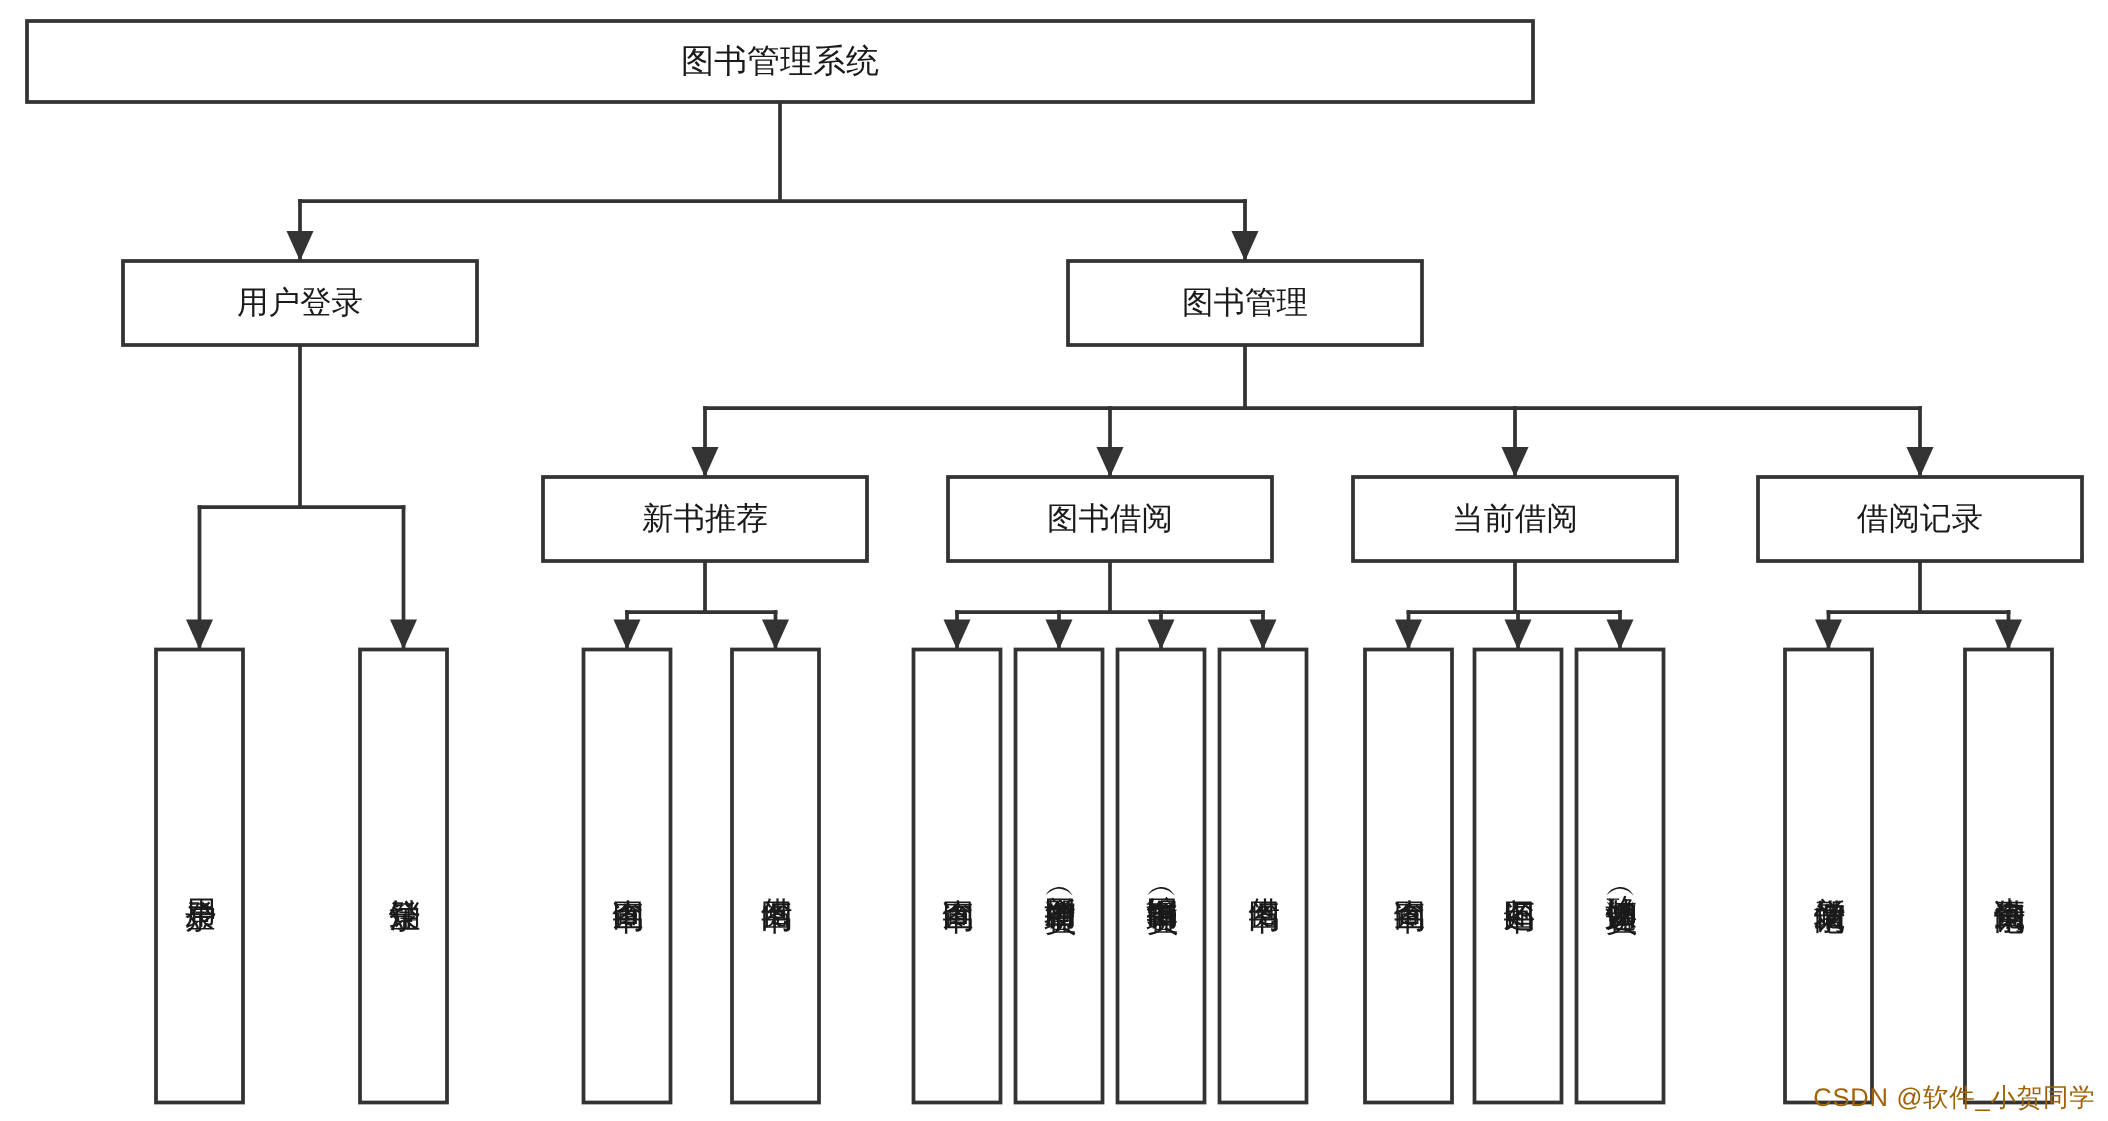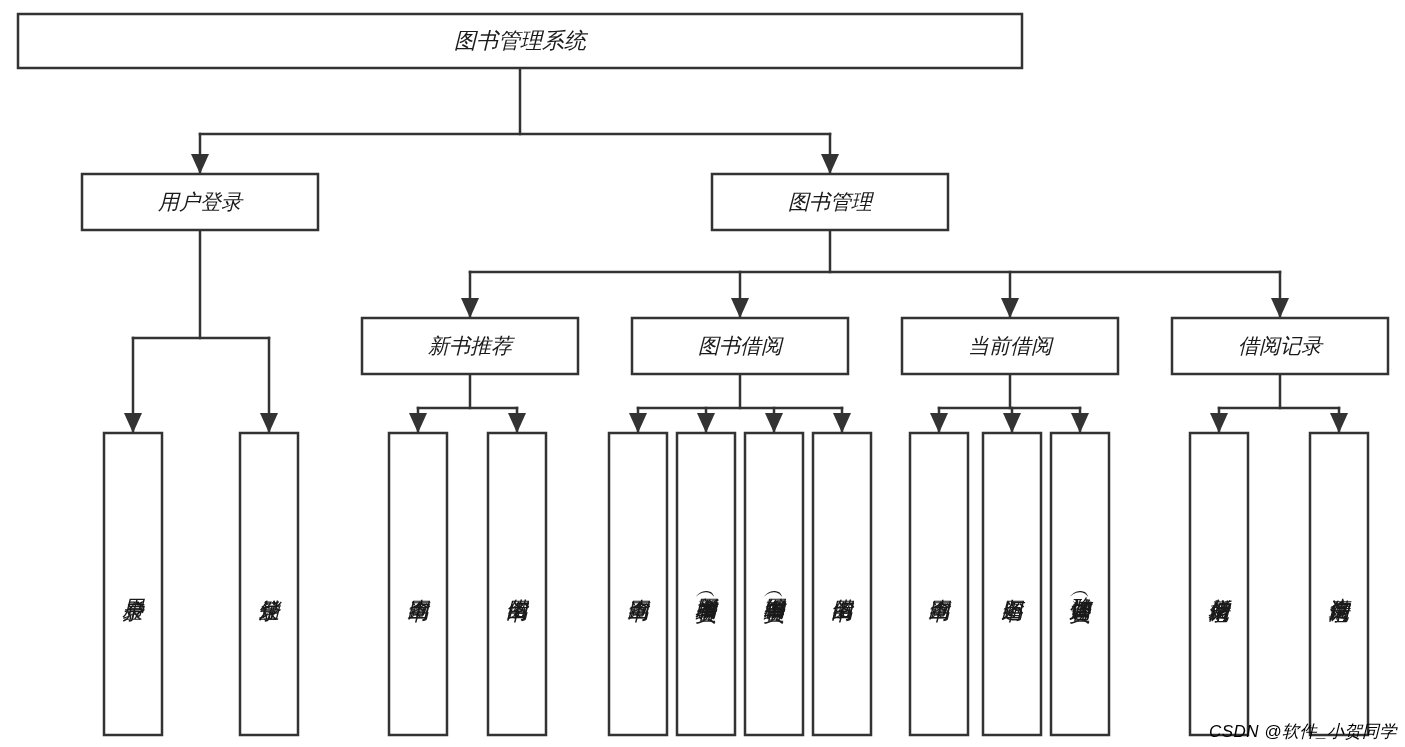--- a/index.html
+++ b/index.html
@@ -9,21 +9,20 @@
   }
   body {
     font-family: "Liberation Sans", "DejaVu Sans", sans-serif;
   }
   #canvas {
     position: relative;
     width: 1405px;
     height: 747px;
     background: #ffffff;
     overflow: hidden;
-    font-style: italic;
   }
   #diagram-svg {
     position: absolute;
     left: 0;
     top: 0;
     width: 1405px;
     height: 747px;
   }
   .node-box {
     fill: #ffffff;
@@ -66,21 +65,21 @@
     white-space: nowrap;
     text-align: center;
     pointer-events: none;
   }
   .watermark {
     position: absolute;
     right: 8px;
     bottom: 4px;
     font-family: "Liberation Sans", "DejaVu Sans", sans-serif;
     font-size: 17px;
-    color: #000000;
+    color: #a16207;
     white-space: nowrap;
     letter-spacing: 0.5px;
   }
 </style>
 </head>
 <body>
 
 <div id="canvas">
 
   <svg id="diagram-svg" viewBox="0 0 1405 747">

